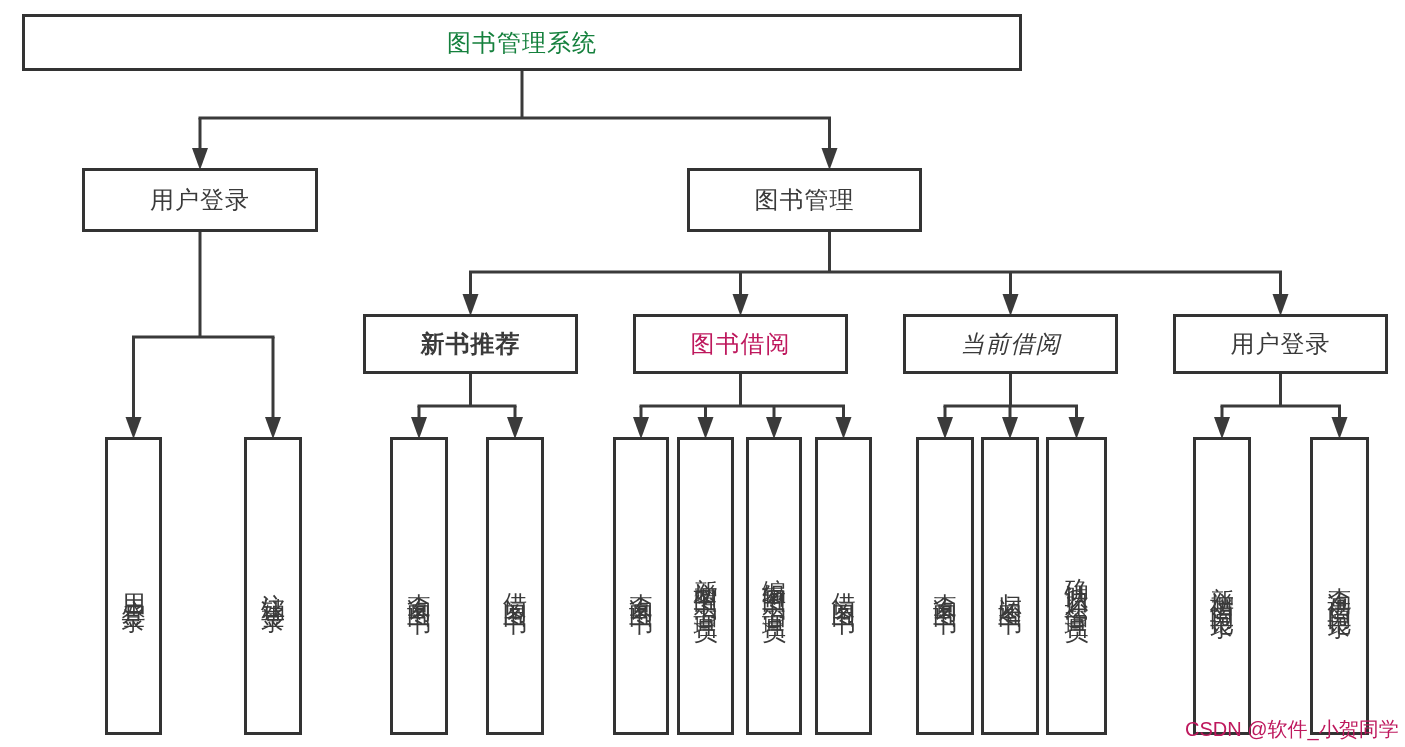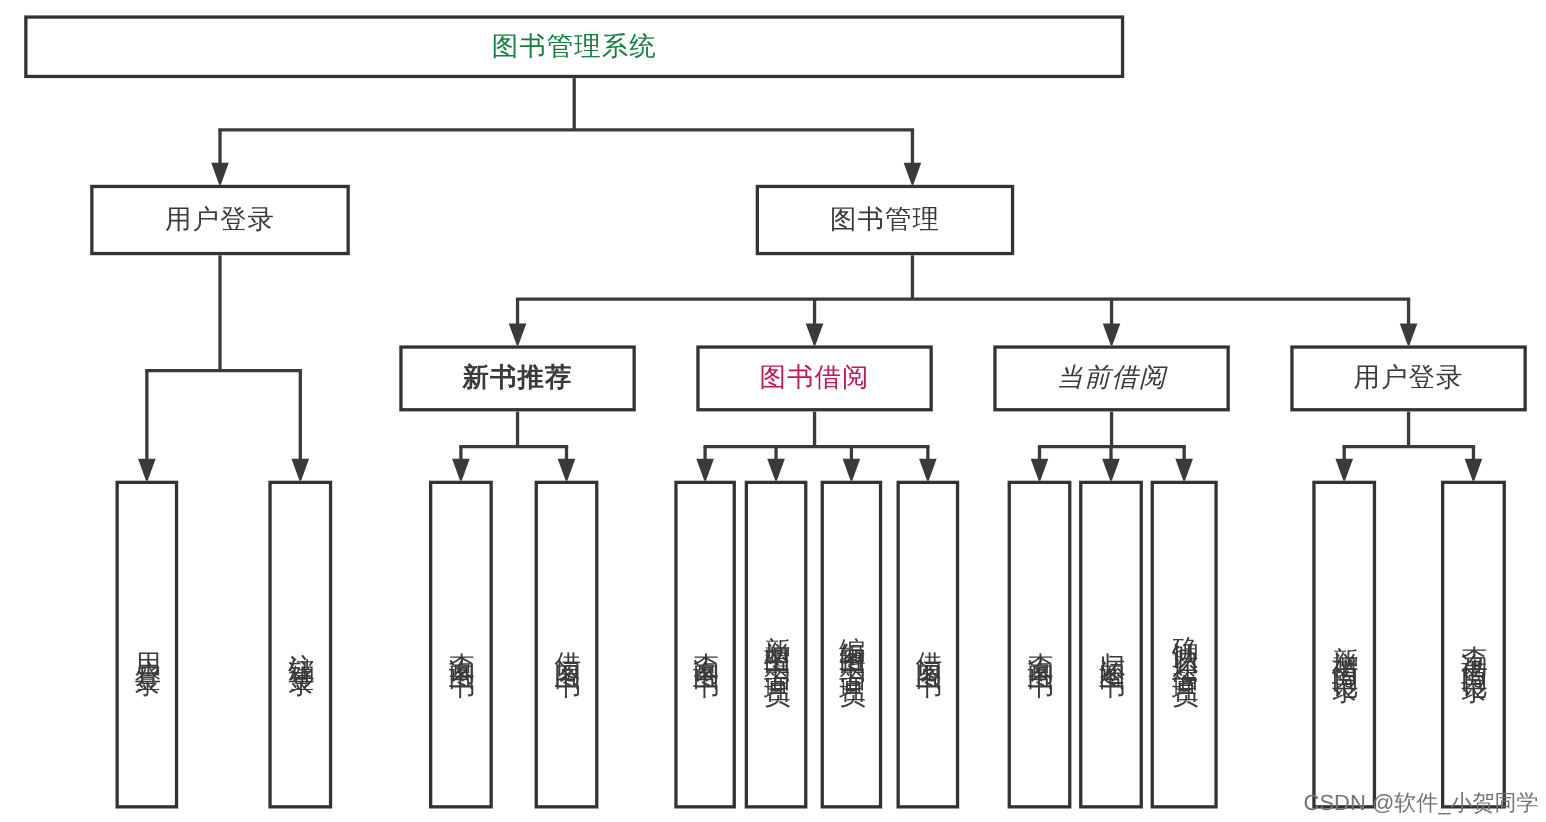--- a/index.html
+++ b/index.html
@@ -127,14 +127,14 @@
       <div class="node vertical" style="left: 613px; top: 437px; width: 56px; height: 298px; border-width: 3px; border-color: rgb(51, 51, 51); color: rgb(58, 58, 58);">查询图书</div>
       <div class="node vertical" style="left: 677px; top: 437px; width: 57px; height: 298px; border-width: 3px; border-color: rgb(51, 51, 51); color: rgb(58, 58, 58);">新增图书（管理员）</div>
       <div class="node vertical" style="left: 746px; top: 437px; width: 56px; height: 298px; border-width: 3px; border-color: rgb(51, 51, 51); color: rgb(58, 58, 58);">编辑图书（管理员）</div>
       <div class="node vertical" style="left: 815px; top: 437px; width: 57px; height: 298px; border-width: 3px; border-color: rgb(51, 51, 51); color: rgb(58, 58, 58);">借阅图书</div>
       <div class="node vertical" style="left: 916px; top: 437px; width: 58px; height: 298px; border-width: 3px; border-color: rgb(51, 51, 51); color: rgb(58, 58, 58);">查询图书</div>
       <div class="node vertical" style="left: 981px; top: 437px; width: 58px; height: 298px; border-width: 3px; border-color: rgb(51, 51, 51); color: rgb(58, 58, 58);">归还图书</div>
       <div class="node vertical" style="left: 1046px; top: 437px; width: 61px; height: 298px; border-width: 3px; border-color: rgb(51, 51, 51); color: rgb(58, 58, 58);">确认归还（管理员）</div>
       <div class="node vertical" style="left: 1193px; top: 437px; width: 58px; height: 298px; border-width: 3px; border-color: rgb(51, 51, 51); color: rgb(58, 58, 58);">新增借阅记录</div>
       <div class="node vertical" style="left: 1310px; top: 437px; width: 59px; height: 298px; border-width: 3px; border-color: rgb(51, 51, 51); color: rgb(58, 58, 58);">查询借阅记录</div>
     </div>
-  <div class="watermark" style="left: 1185px; top: 716px; color: #737373;">CSDN @软件_小贺同学</div>
+  <div class="watermark" style="left: 1185px; top: 716px; color: #be185d;">CSDN @软件_小贺同学</div>
 </div>
 
 </body></html>

